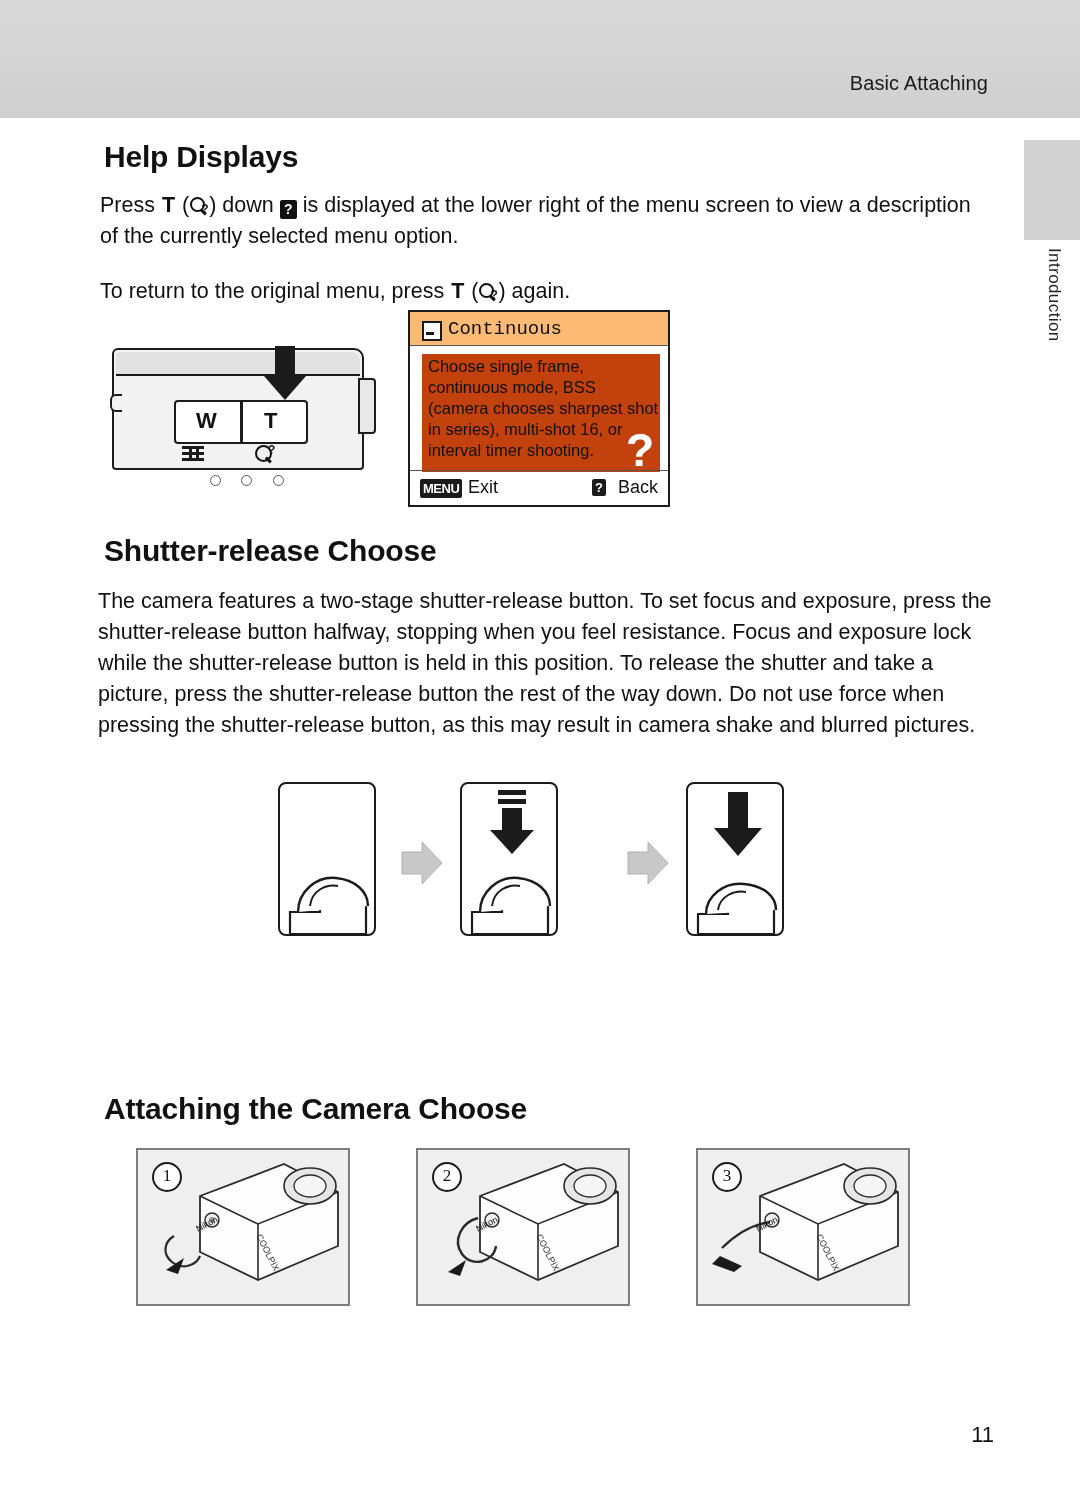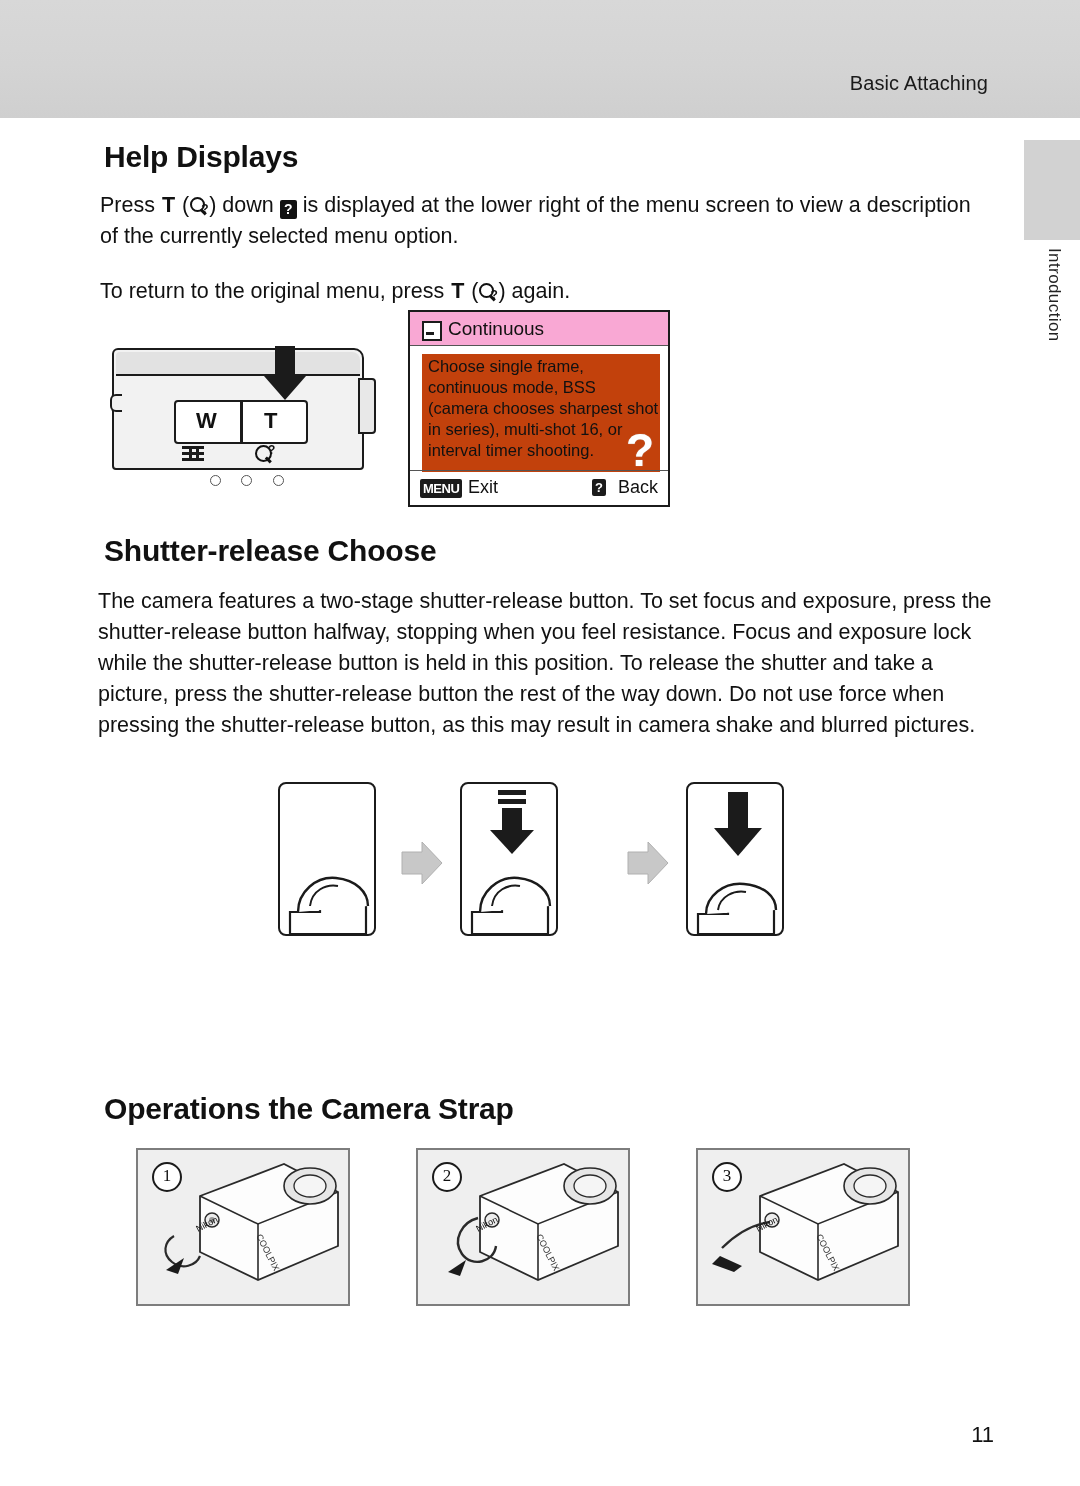--- a/index.html
+++ b/index.html
@@ -237,21 +237,22 @@
     background: #ffffff;
     box-sizing: border-box;
   }
   .menu-titlebar {
     position: absolute;
     left: 0; top: 0;
     width: 100%;
     height: 34px;
     box-sizing: border-box;
     border-bottom: 1.5px solid #555;
-    background: #f9a8d4;
+    background: #fdba74;
+    font-family: Liberation Mono, monospace;
   }
   .menu-title-icon {
     position: absolute;
     left: 12px; top: 9px;
     width: 16px; height: 16px;
     border: 2px solid #1b1b1b;
     background: #fff;
   }
   .menu-title-icon:after {
     content: "";
@@ -503,21 +504,21 @@
         <rect x="40" y="8" width="20" height="40" fill="#1b1b1b"></rect>
         <path d="M26 44 L74 44 L50 72 Z" fill="#1b1b1b"></path>
         <path d="M10 150 L10 130 L40 130 L40 122 L86 122 L86 150 Z" fill="#ffffff" stroke="#1b1b1b" stroke-width="2.2"></path>
         <path d="M18 130 C18 112 36 98 56 100 C76 102 88 112 88 126" fill="#ffffff" stroke="#1b1b1b" stroke-width="2.4"></path>
         <path d="M30 126 C32 112 46 106 58 108" fill="none" stroke="#1b1b1b" stroke-width="2"></path>
       </svg>
     </div>
   </div>
 
 
-  <h2 class="section" style="left:104px; top:1092px;">Operations the Camera Strap</h2>
+  <h2 class="section" style="left:104px; top:1092px;">Attaching the Camera Choose</h2>
 
   <div class="strap-box" style="left:136px;">
     <div class="circ-num">1</div>
     <svg width="210" height="154" viewBox="0 0 210 154">
       <path d="M62 46 L146 14 L200 42 L200 96 L120 130 L62 102 Z" fill="#fdfdfd" stroke="#2a2a2a" stroke-width="1.8"></path>
       <path d="M62 46 L120 74 L200 42" fill="none" stroke="#2a2a2a" stroke-width="1.6"></path>
       <path d="M120 74 L120 130" fill="none" stroke="#2a2a2a" stroke-width="1.6"></path>
       <ellipse cx="172" cy="36" rx="26" ry="18" fill="#e6e6e6" stroke="#2a2a2a" stroke-width="1.6"></ellipse>
       <ellipse cx="172" cy="36" rx="16" ry="11" fill="#f5f5f5" stroke="#2a2a2a" stroke-width="1.3"></ellipse>
       <circle cx="74" cy="70" r="7" fill="#ededed" stroke="#2a2a2a" stroke-width="1.5"></circle>

